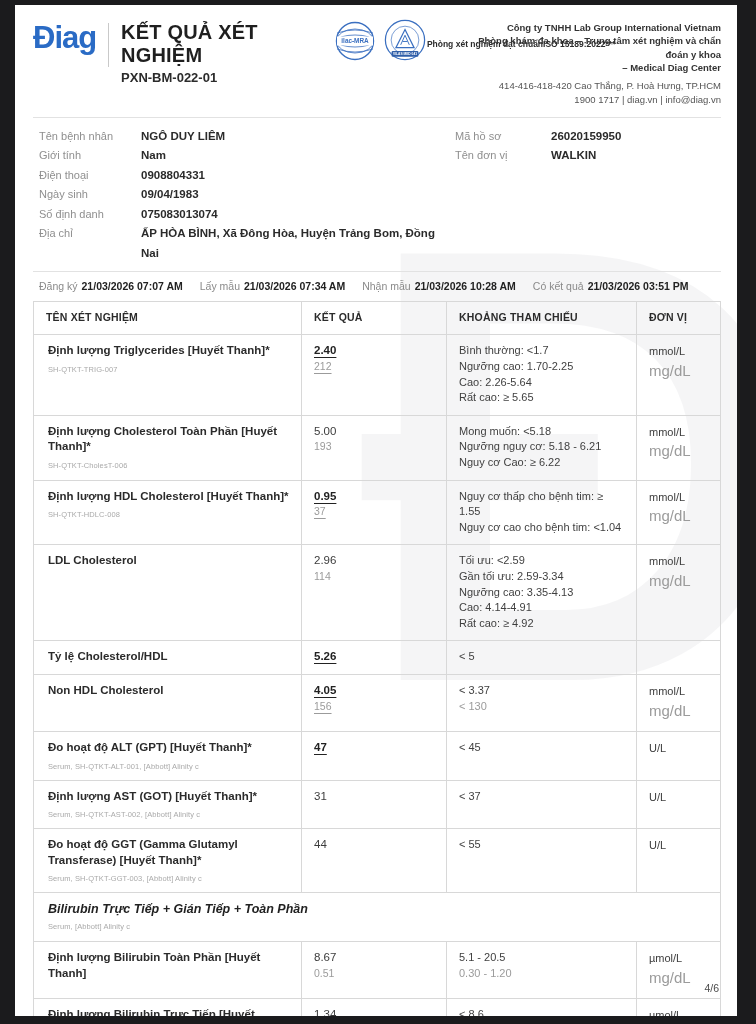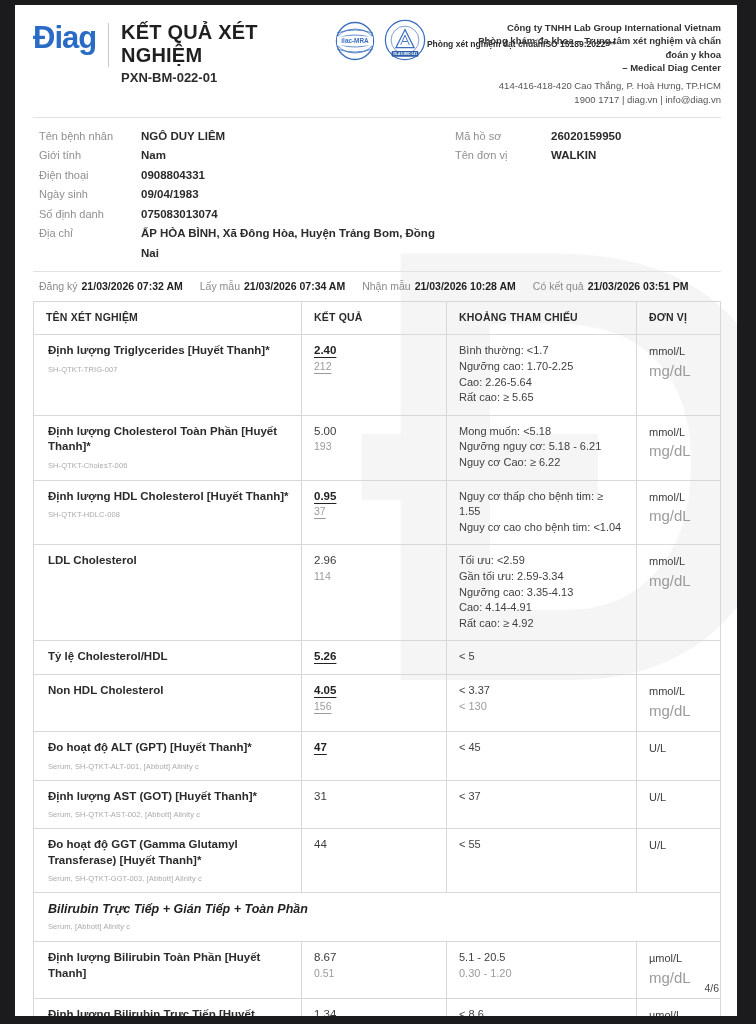--- a/index.html
+++ b/index.html
@@ -151,21 +151,21 @@
             <div class="prow">
               <span class="plabel">Tên đơn vị</span>
               <span class="pvalue">WALKIN</span>
             </div>
           </div>
       </div>
 
       <hr class="hr">
 
       <div class="timeline" id="timeline">
-          <span class="titem"><span class="tlabel">Đăng ký</span><span class="tvalue">21/03/2026 07:32 AM</span></span>
+          <span class="titem"><span class="tlabel">Đăng ký</span><span class="tvalue">21/03/2026 07:07 AM</span></span>
           <span class="titem"><span class="tlabel">Lấy mẫu</span><span class="tvalue">21/03/2026 07:34 AM</span></span>
           <span class="titem"><span class="tlabel">Nhận mẫu</span><span class="tvalue">21/03/2026 10:28 AM</span></span>
           <span class="titem"><span class="tlabel">Có kết quả</span><span class="tvalue">21/03/2026 03:51 PM</span></span>
         </div>
 
       <div class="rtable" id="results-table">
           <div class="trow thead">
             <div class="td">
               <div class="th-label">TÊN XÉT NGHIỆM</div>
             </div>

